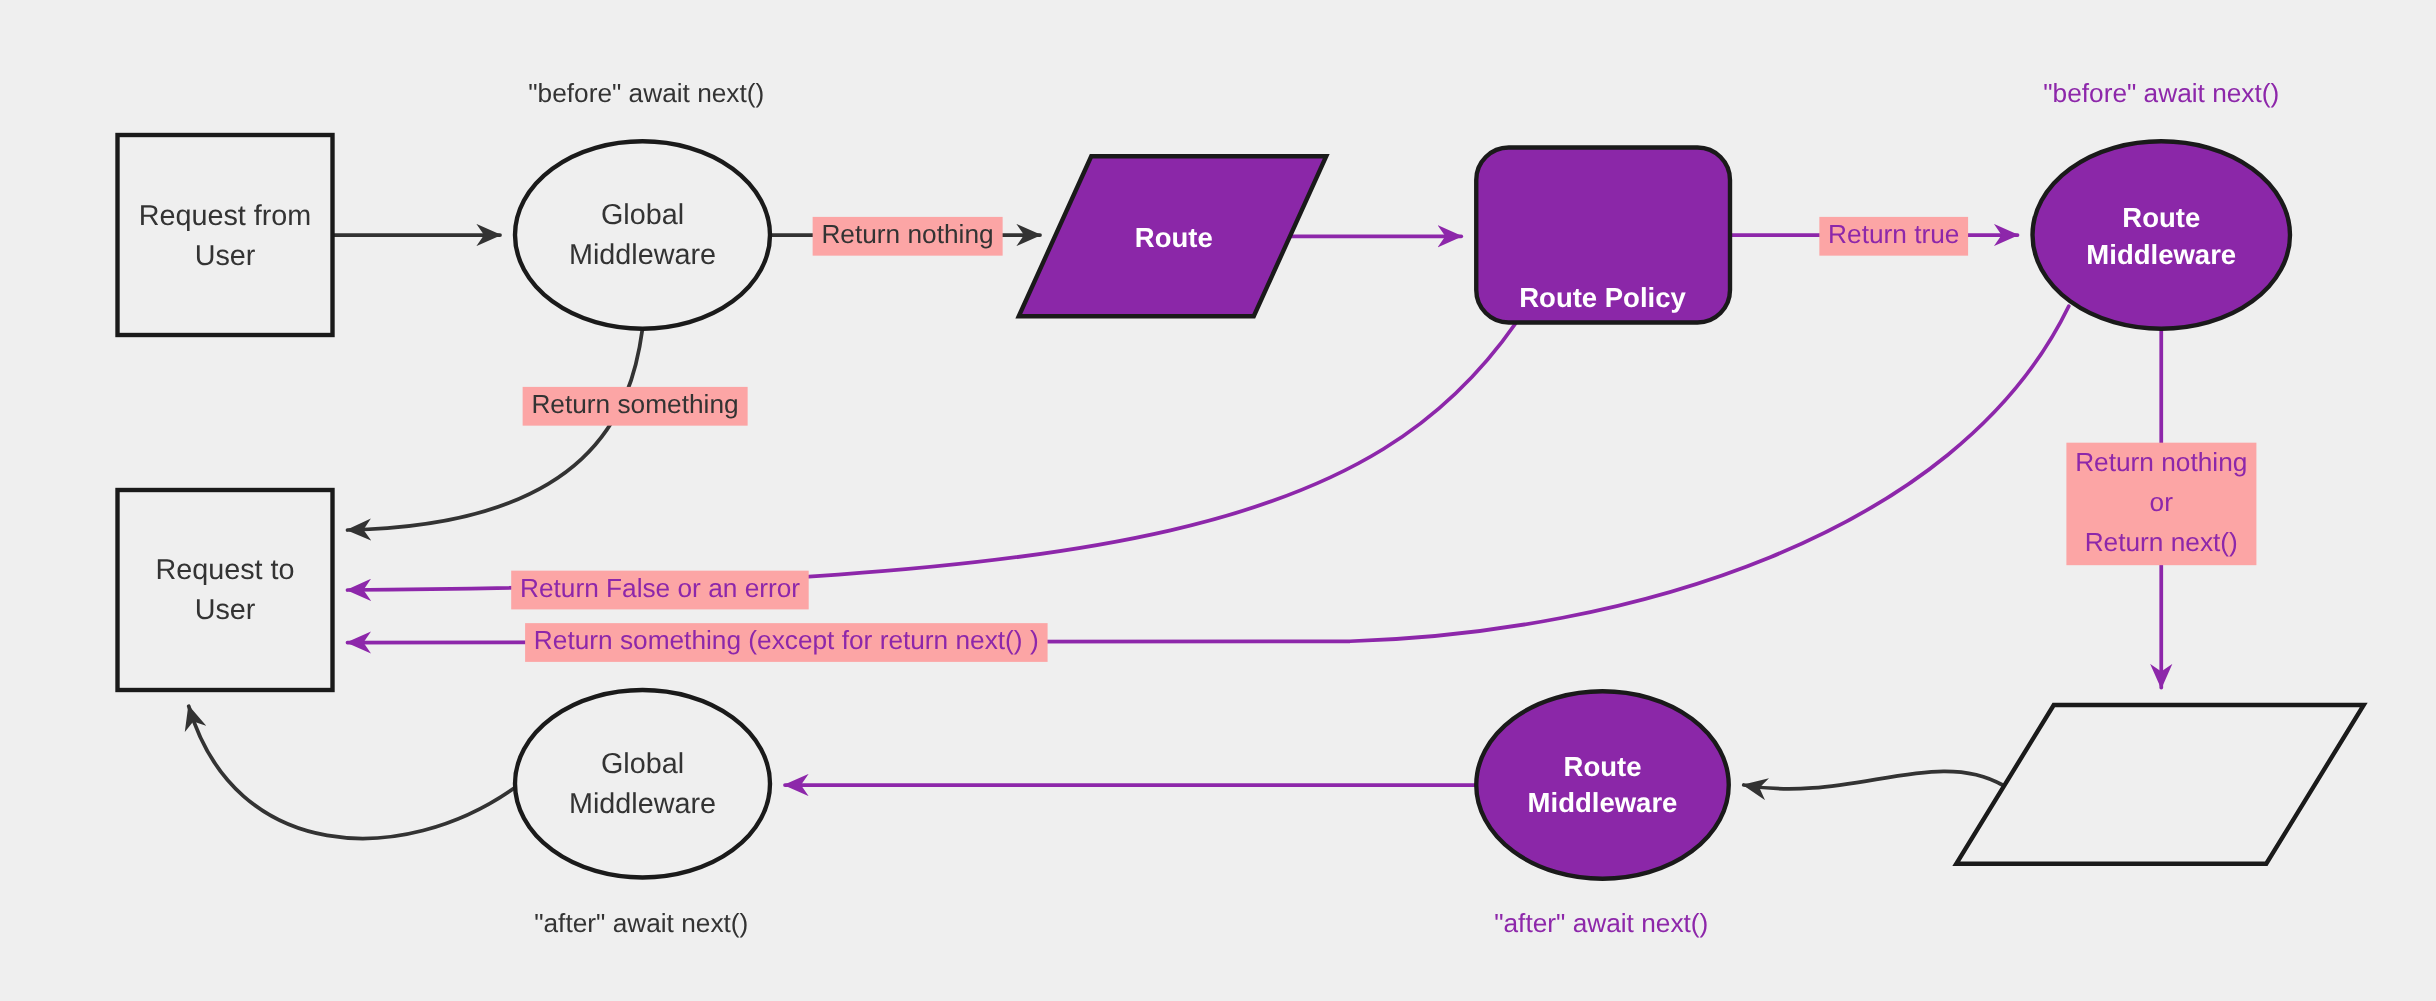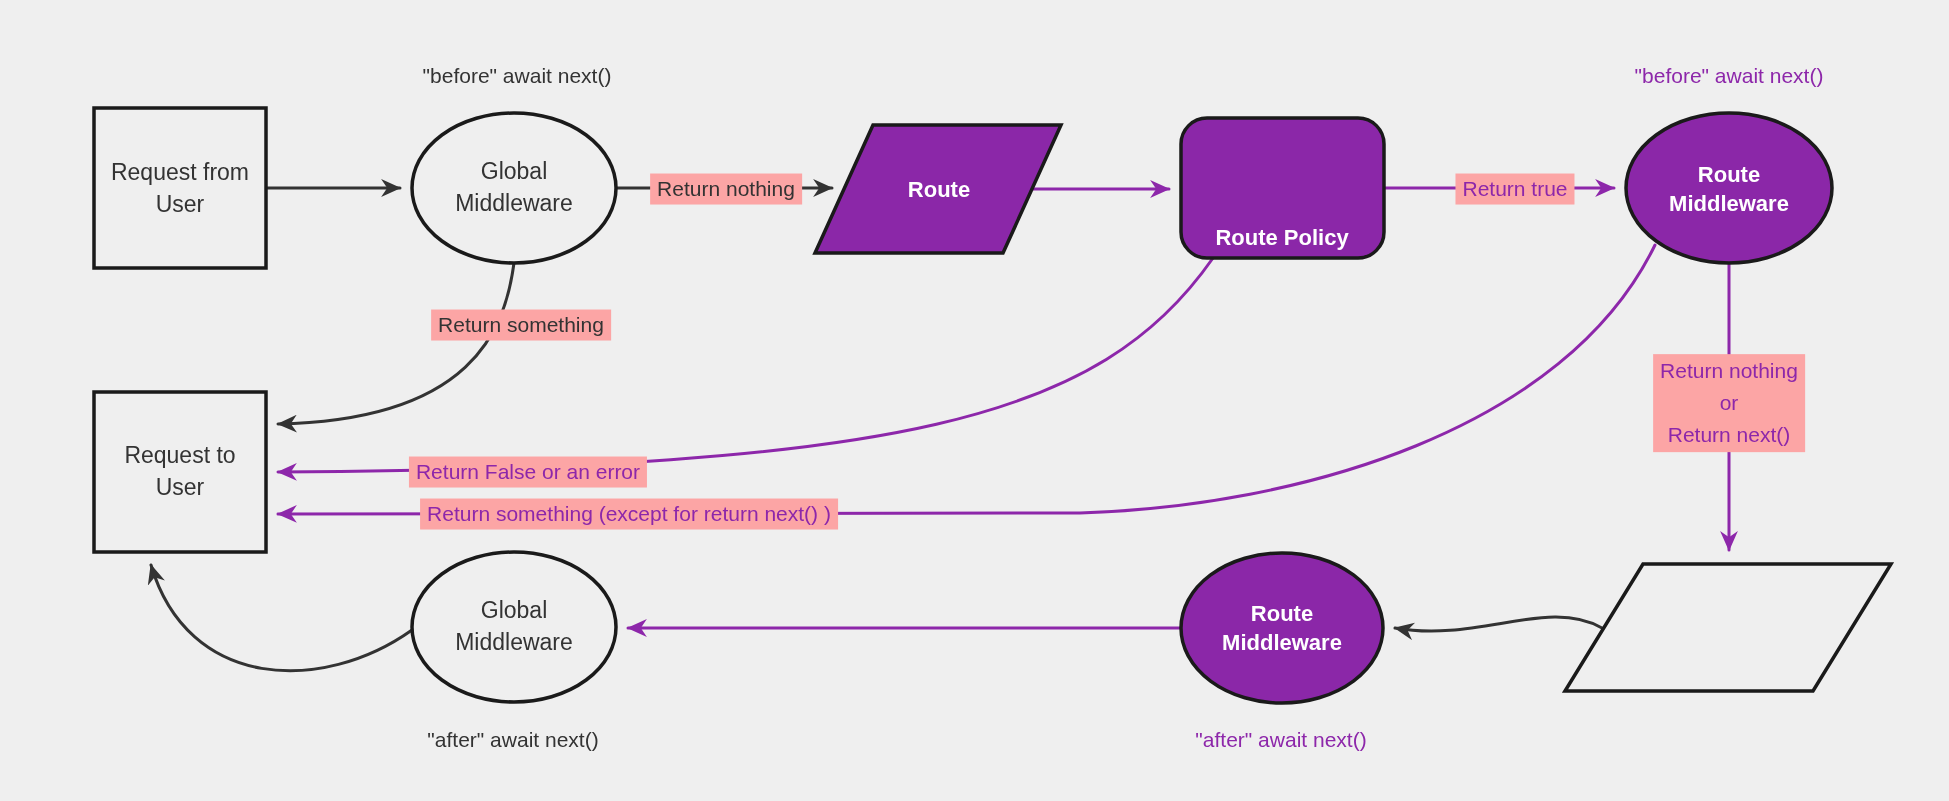--- a/index.html
+++ b/index.html
@@ -88,21 +88,21 @@
 Middleware</div>
   <div class="lbl node-label-light" style="left:514px; top:627px;">Global
 Middleware</div>
   <div class="lbl node-label-light" style="left:180px; top:472px;">Request to
 User</div>
 
   <div class="lbl" style="left:517px; top:76px;">"before" await next()</div>
   <div class="lbl purple" style="left:1729px; top:76px;">"before" await next()</div>
   <div class="lbl edgebg" style="left:726px; top:189px;">Return nothing</div>
   <div class="lbl purple edgebg" style="left:1515px; top:189px;">Return true</div>
-  <div class="lbl edgebg" style="left:521px; top:325px;">Return something</div>
+  <div class="lbl edgebg" style="left:508px; top:325px;">Return something</div>
   <div class="lbl purple edgebg" style="left:1729px; top:403px; line-height:1.52;">Return nothing
 or
 Return next()</div>
   <div class="lbl purple edgebg" style="left:528px; top:472px;">Return False or an error</div>
   <div class="lbl purple edgebg" style="left:629px; top:514px;">Return something (except for return next() )</div>
   <div class="lbl purple" style="left:1281px; top:740px;">"after" await next()</div>
   <div class="lbl" style="left:513px; top:740px;">"after" await next()</div>
 
 </div>
 

